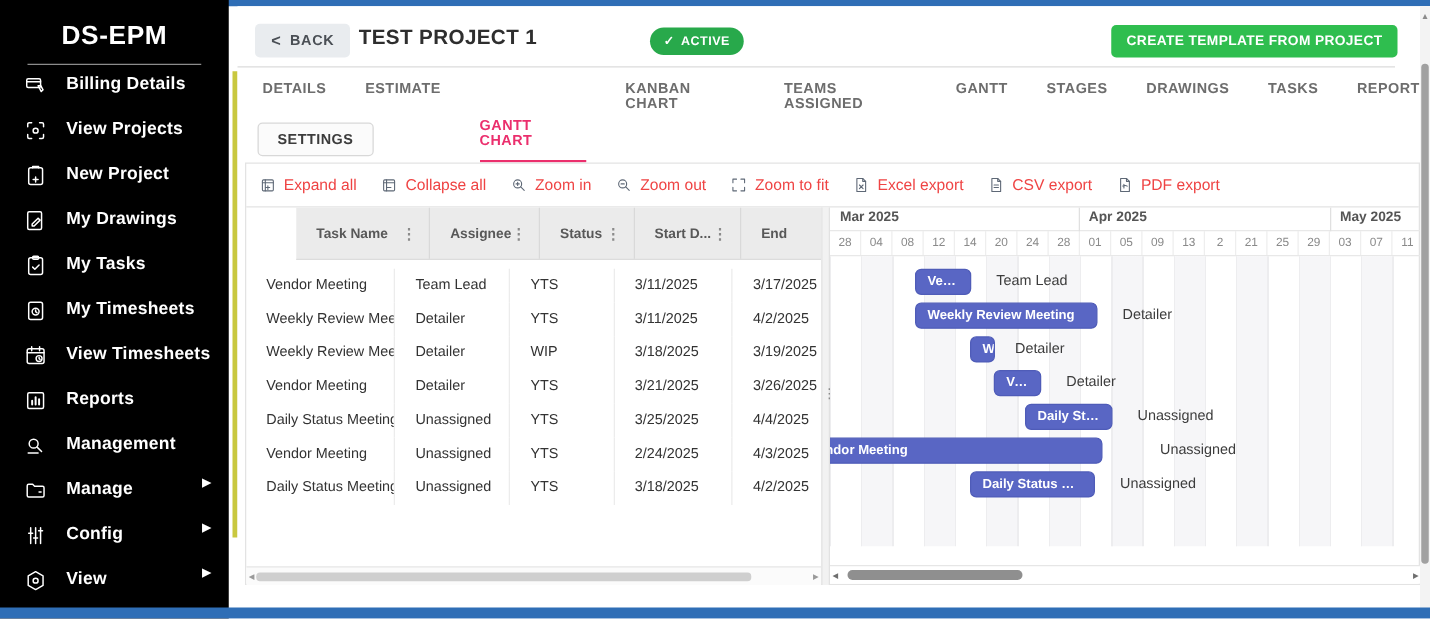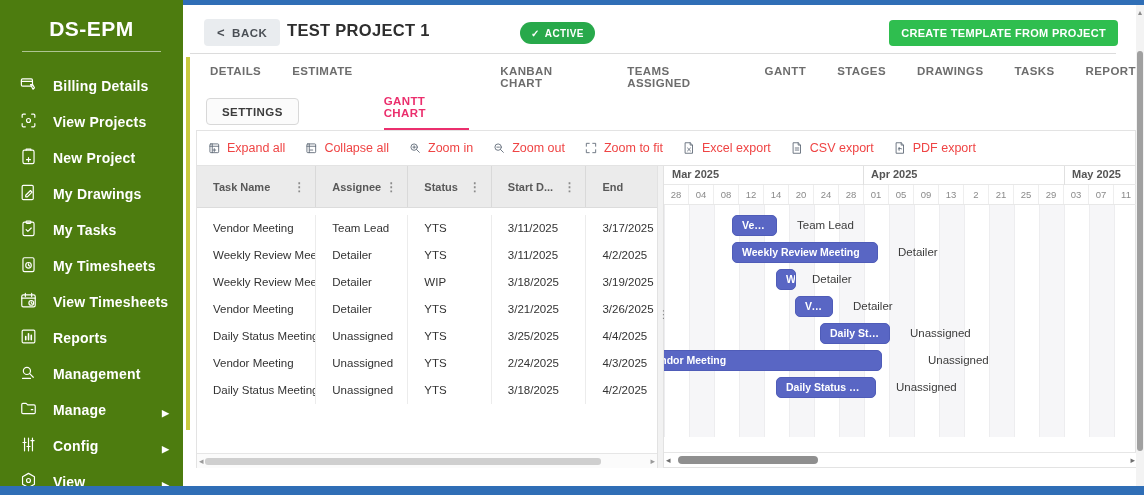--- a/index.html
+++ b/index.html
@@ -3,24 +3,24 @@
 <meta charset="utf-8">
 <style>
   html,body{margin:0;padding:0;background:#fff;}
   *{box-sizing:border-box;font-family:"Liberation Sans",sans-serif;}
   .screen{position:relative;width:1144px;height:495px;overflow:hidden;background:#fff;}
   .strip{position:absolute;left:0;width:1144px;background:#2f6eb6;}
   .strip.top{top:0;height:5px;}
   .strip.bottom{bottom:0;height:9px;}
 
   
-  .sidebar{position:absolute;left:0;top:0;width:183px;height:495px;background:#4d7c0f;color:#fff;}
+  .sidebar{position:absolute;left:0;top:0;width:183px;height:495px;background:#000000;color:#fff;}
   .sidebar .brand{font-size:21px;font-weight:bold;letter-spacing:.5px;text-align:center;padding:17px 0 10px;}
   .sidebar .divider{height:1px;background:rgba(255,255,255,.55);margin:0 22px 6px;}
-  .nav-item{display:flex;align-items:flex-end;height:36px;padding:0 14px 0 18px;cursor:pointer;font-size:14px;font-weight:600;letter-spacing:.2px;}
+  .nav-item{display:flex;align-items:flex-start;height:36px;padding:0 14px 0 18px;cursor:pointer;font-size:14px;font-weight:600;letter-spacing:.2px;}
   .nav-item .nicon{width:20px;height:20px;margin-right:15px;flex:0 0 20px;display:flex;align-items:center;justify-content:center;}
   .nav-item svg{width:19px;height:19px;stroke:#fff;fill:none;stroke-width:1.5;stroke-linecap:round;stroke-linejoin:round;}
   .nav-item .caret{margin-left:auto;font-size:9px;line-height:1;}
 
   
   .content{position:absolute;left:190px;top:5px;width:954px;height:482px;background:#fff;}
   .ystrip{position:absolute;left:186px;top:57px;width:4px;height:373px;background:#c9c83f;}
 
   .back-btn{position:absolute;left:14px;top:14px;height:27px;background:#e9ecef;border-radius:4px;border:none;
     font-size:11.5px;font-weight:bold;color:#4a4f55;padding:0 13px;display:flex;align-items:center;gap:7px;cursor:pointer;letter-spacing:.5px;}
@@ -40,21 +40,21 @@
     font-size:11.5px;font-weight:bold;color:#3c3c3c;padding:0 15px;cursor:pointer;letter-spacing:.4px;}
 
   
   .panel{position:absolute;left:6px;top:125px;width:940px;height:338px;border:1px solid #e3e3e3;background:#fff;}
   .gtoolbar{position:absolute;left:0;top:0;width:100%;height:35px;border-bottom:1px solid #e3e3e3;display:flex;align-items:center;padding-left:10px;gap:19px;}
   .tool{display:flex;align-items:center;gap:6px;font-size:12.5px;color:#ef4444;cursor:pointer;}
   .tool svg{width:14px;height:14px;stroke:#5e6876;fill:none;stroke-width:1.5;stroke-linecap:round;stroke-linejoin:round;}
 
   
   .grid{position:absolute;left:0;top:35px;width:460px;height:302px;overflow:hidden;}
-  .grid-head{display:flex;height:42px;background:#ebebeb;border-bottom:1px solid #dcdcdc;}
+  .grid-head{display:flex;height:42px;background:#ebebeb;border-bottom:1px solid #dcdcdc;margin-left:40px;}
   .gh-cell{display:flex;align-items:center;font-size:11px;font-weight:bold;color:#585858;padding-left:16px;border-right:1px solid #d9d9d9;position:relative;}
   .gh-cell .menu{margin-left:auto;margin-right:10px;color:#8b8b8b;font-size:12px;cursor:pointer;}
   .c0{width:137px;} .c1{width:105px;} .c2{width:95px;} .c3{width:108px;} .c4{width:80px;border-right:none!important;}
   .grid-body{padding-top:7px;}
   .g-row{display:flex;height:27px;line-height:27px;cursor:pointer;}
   .g-cell{font-size:11.5px;color:#333;padding-left:16px;white-space:nowrap;overflow:hidden;border-right:1px solid #ececec;}
   .grid-hscroll{position:absolute;left:0;bottom:0;width:460px;height:15px;border-top:1px solid #e6e6e6;background:#fbfbfb;}
   .grid-hscroll .thumb{position:absolute;left:8px;top:4px;width:396px;height:7px;background:#cfcfcf;border-radius:3px;cursor:pointer;}
   .sarrow{position:absolute;top:1px;font-size:9px;color:#9a9a9a;cursor:pointer;line-height:13px;}
   .sarrow.l{left:2px;} .sarrow.r{right:2px;}

